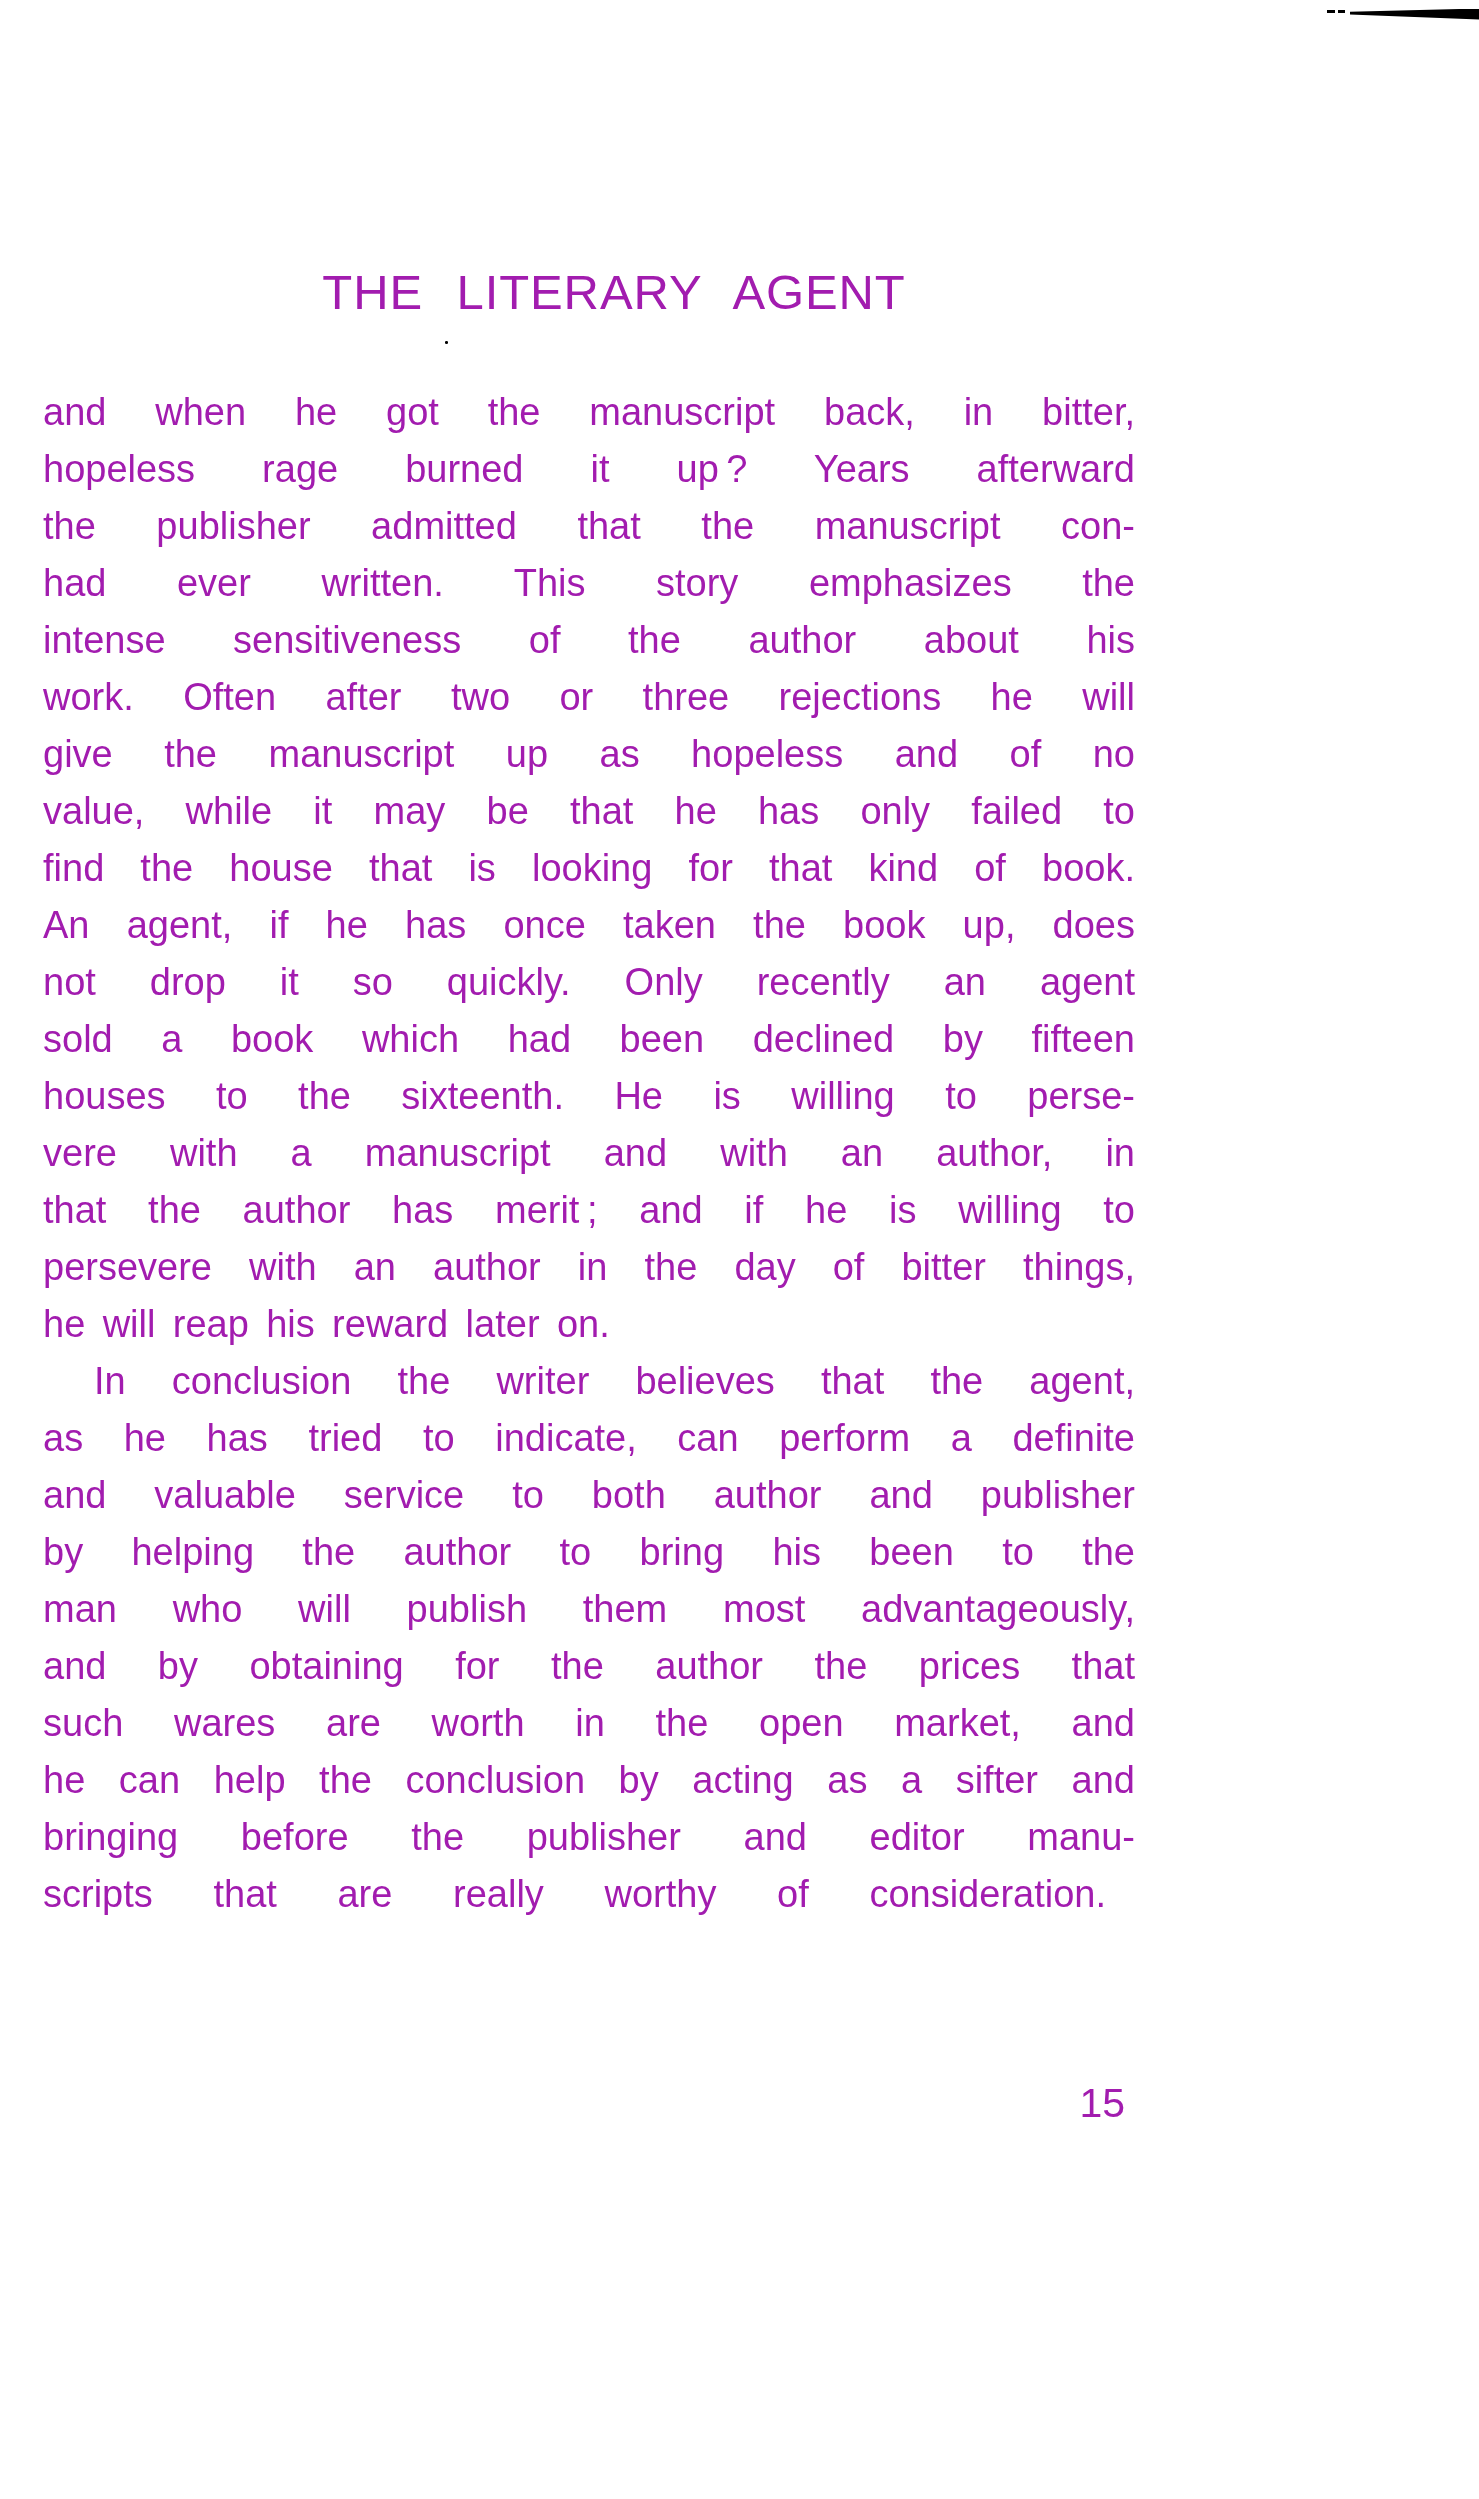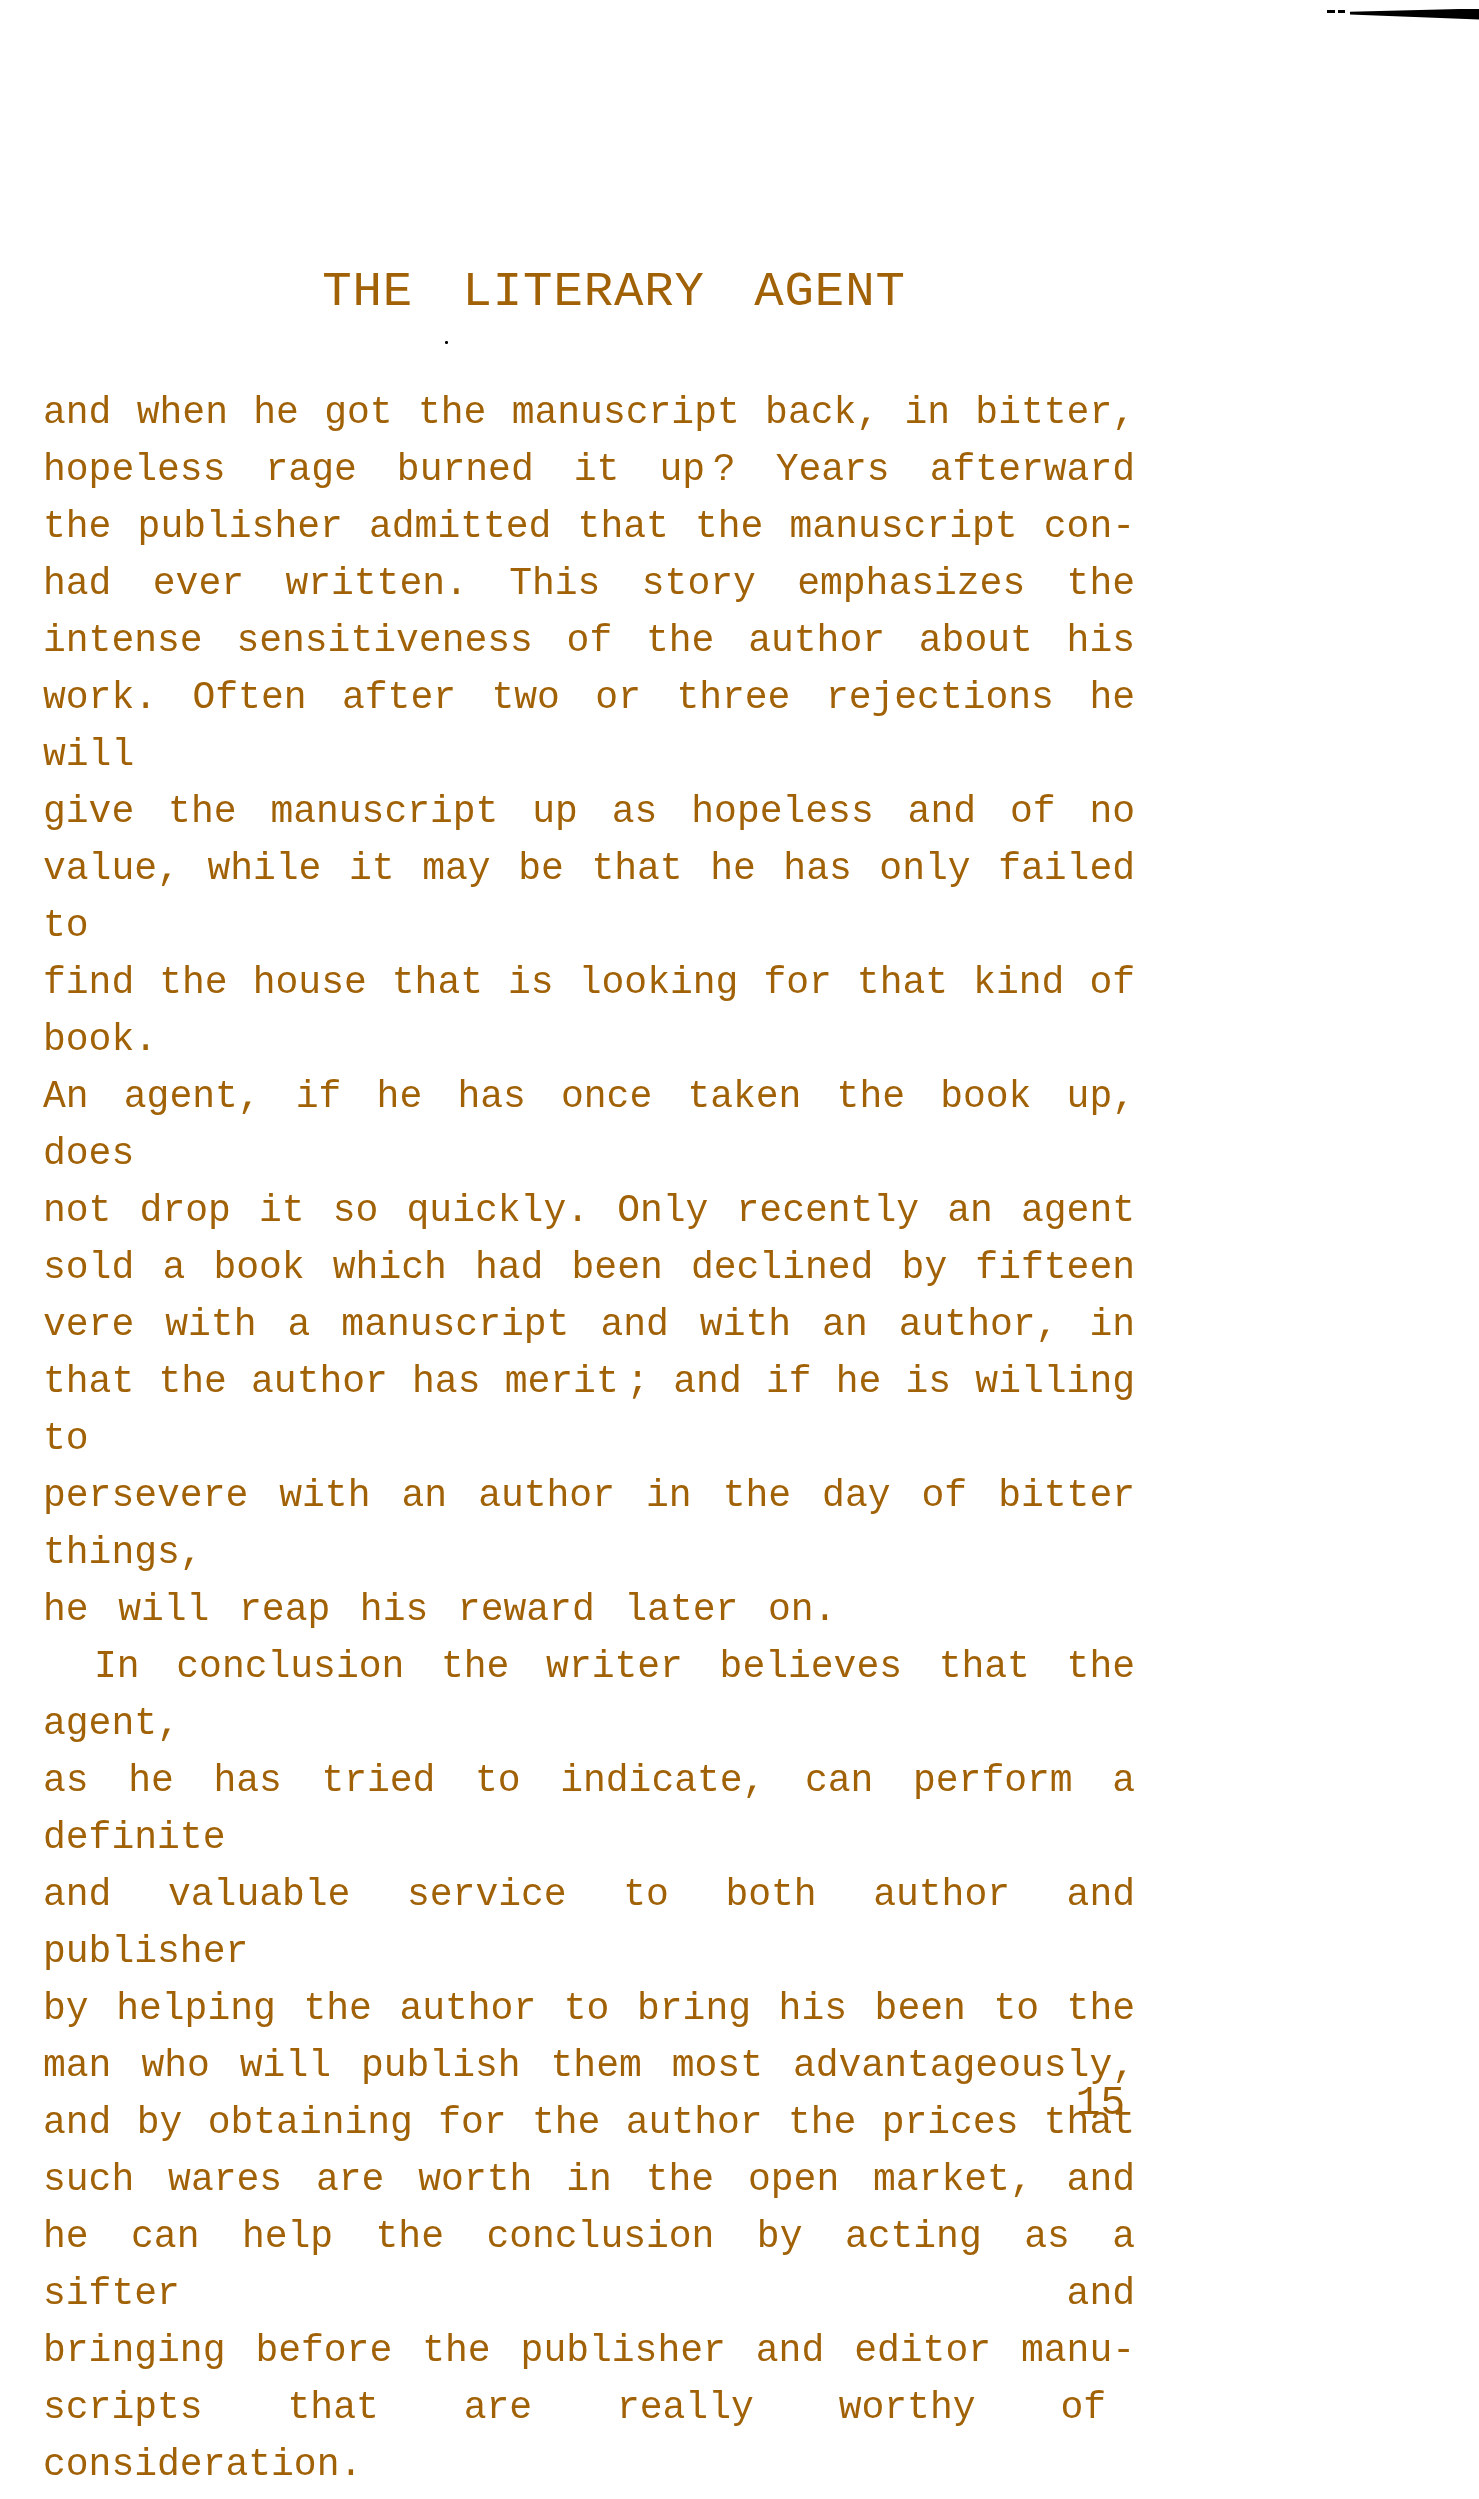--- a/index.html
+++ b/index.html
@@ -5,23 +5,23 @@
   html, body {
     margin: 0;
     padding: 0;
     background: #ffffff;
   }
   .page {
     position: relative;
     width: 1480px;
     height: 2500px;
     background: #ffffff;
-    color: #a16207;
+    color: #a21caf;
     overflow: hidden;
-    font-family: Liberation Mono, monospace;
+    font-family: Liberation Sans, sans-serif;
   }
   
   .running-header {
     position: absolute;
     left: 0;
     top: 268px;
     width: 1228px;
     text-align: center;
     font-size: 49px;
     line-height: 49px;
@@ -131,20 +131,21 @@
       <div class="line">value, while it may be that he has only failed to</div>
 
       <div class="line">find the house that is looking for that kind of book.</div>
 
       <div class="line">An agent, if he has once taken the book up, does</div>
 
       <div class="line">not drop it so quickly.  Only recently an agent</div>
 
       <div class="line">sold a book which had been declined by fifteen</div>
 
+      <div class="line">houses to the sixteenth.  He is willing to perse-</div>
 
       <div class="line">vere with a manuscript and with an author, in</div>
 
 
       <div class="line">that the author has merit ; and if he is willing to</div>
 
       <div class="line">persevere with an author in the day of bitter things,</div>
 
       <div class="line left">he will reap his reward later on.</div>
 

